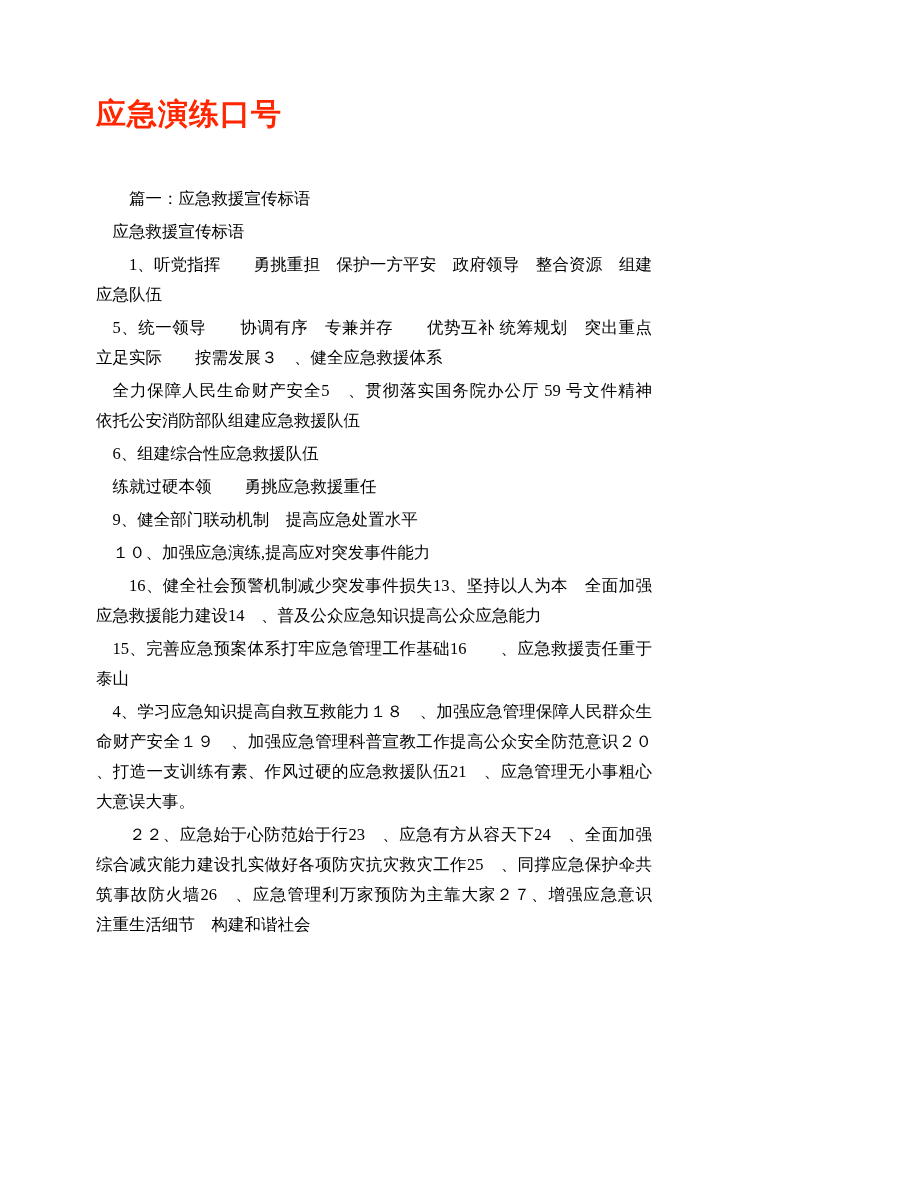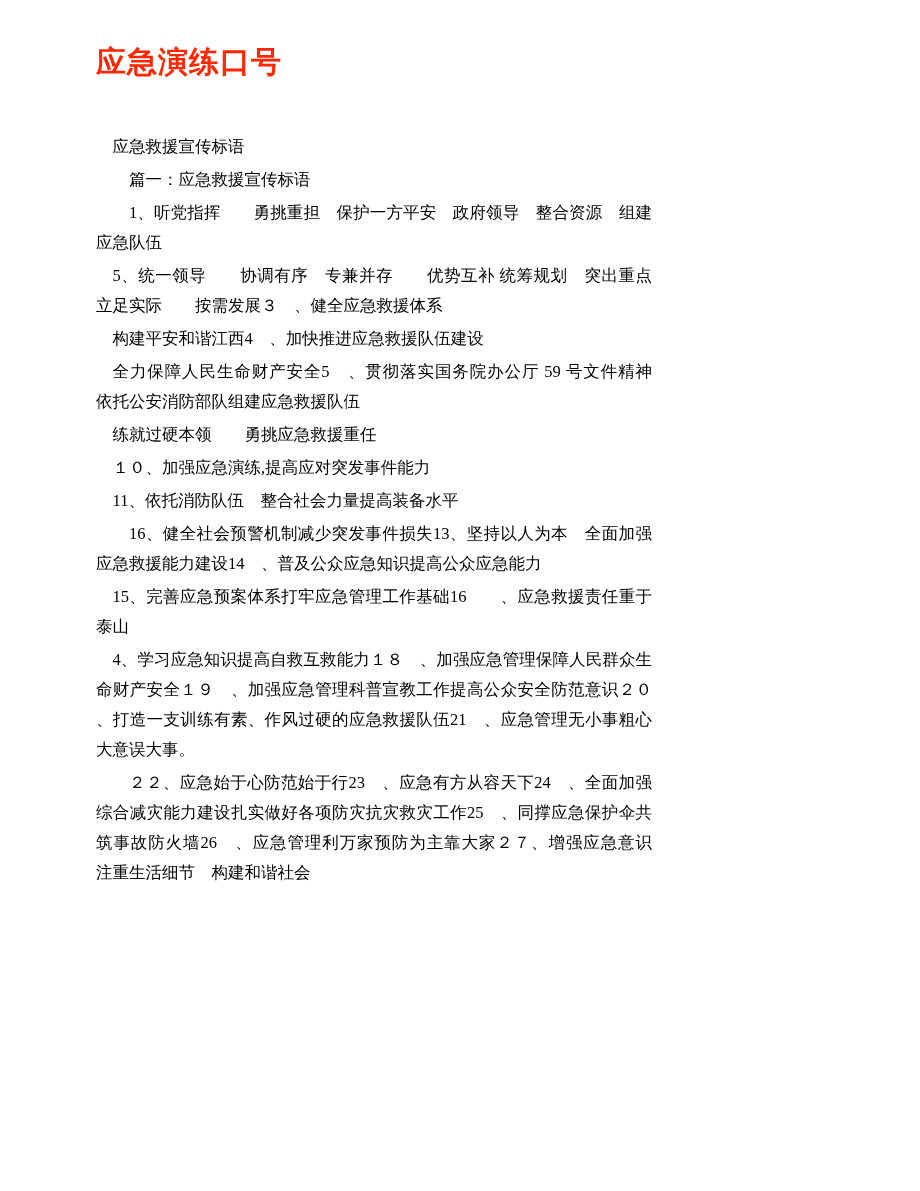--- a/index.html
+++ b/index.html
@@ -10,21 +10,21 @@
   body {
     width: 920px;
     min-height: 1191px;
     font-family: "Liberation Serif", "DejaVu Serif", serif;
     color: #000000;
   }
   .page {
     width: 748px;
     min-height: 1191px;
     box-sizing: border-box;
-    padding: 44px 96px 40px 96px;
+    padding: 96px 96px 40px 96px;
     background: #ffffff;
   }
   .doc-title {
     color: #ff2600;
     font-family: "Liberation Sans", "DejaVu Sans", sans-serif;
     font-weight: bold;
     font-size: 30px;
     line-height: 1.2;
     letter-spacing: 1px;
     margin: 0 0 52px 0;
@@ -47,27 +47,27 @@
   .indent-1 {
     text-indent: 1em;
   }
 </style>
 </head>
 <body>
 
 <div class="page">
   <h1 class="doc-title">应急演练口号</h1>
   <div class="body-block">
+    <p class="para indent-2">篇一：应急救援宣传标语</p>
     <p class="para indent-1">应急救援宣传标语</p>
-    <p class="para indent-2">篇一：应急救援宣传标语</p>
     <p class="para indent-2">1、听党指挥　　勇挑重担　保护一方平安　政府领导　整合资源　组建应急队伍</p>
     <p class="para indent-1">5、统一领导　　协调有序　专兼并存　　优势互补 统筹规划　突出重点　　立足实际　　按需发展３　、健全应急救援体系</p>
-    <p class="para indent-1">构建平安和谐江西4　、加快推进应急救援队伍建设</p>
     <p class="para indent-1">全力保障人民生命财产安全5　、贯彻落实国务院办公厅 59 号文件精神　依托公安消防部队组建应急救援队伍</p>
+    <p class="para indent-1">6、组建综合性应急救援队伍</p>
     <p class="para indent-1">练就过硬本领　　勇挑应急救援重任</p>
+    <p class="para indent-1">9、健全部门联动机制　提高应急处置水平</p>
     <p class="para indent-1">１０、加强应急演练,提高应对突发事件能力</p>
-    <p class="para indent-1">11、依托消防队伍　整合社会力量提高装备水平</p>
     <p class="para indent-2">16、健全社会预警机制减少突发事件损失13、坚持以人为本　全面加强应急救援能力建设14　、普及公众应急知识提高公众应急能力</p>
     <p class="para indent-1">15、完善应急预案体系打牢应急管理工作基础16　　、应急救援责任重于泰山</p>
     <p class="para indent-1">4、学习应急知识提高自救互救能力１８　、加强应急管理保障人民群众生命财产安全１９　、加强应急管理科普宣教工作提高公众安全防范意识２０　　、打造一支训练有素、作风过硬的应急救援队伍21　、应急管理无小事粗心大意误大事。</p>
     <p class="para indent-2">２２、应急始于心防范始于行23　、应急有方从容天下24　、全面加强综合减灾能力建设扎实做好各项防灾抗灾救灾工作25　、同撑应急保护伞共筑事故防火墙26　、应急管理利万家预防为主靠大家２７、增强应急意识　注重生活细节　构建和谐社会</p>
   </div>
 </div>
 
 </body></html>

